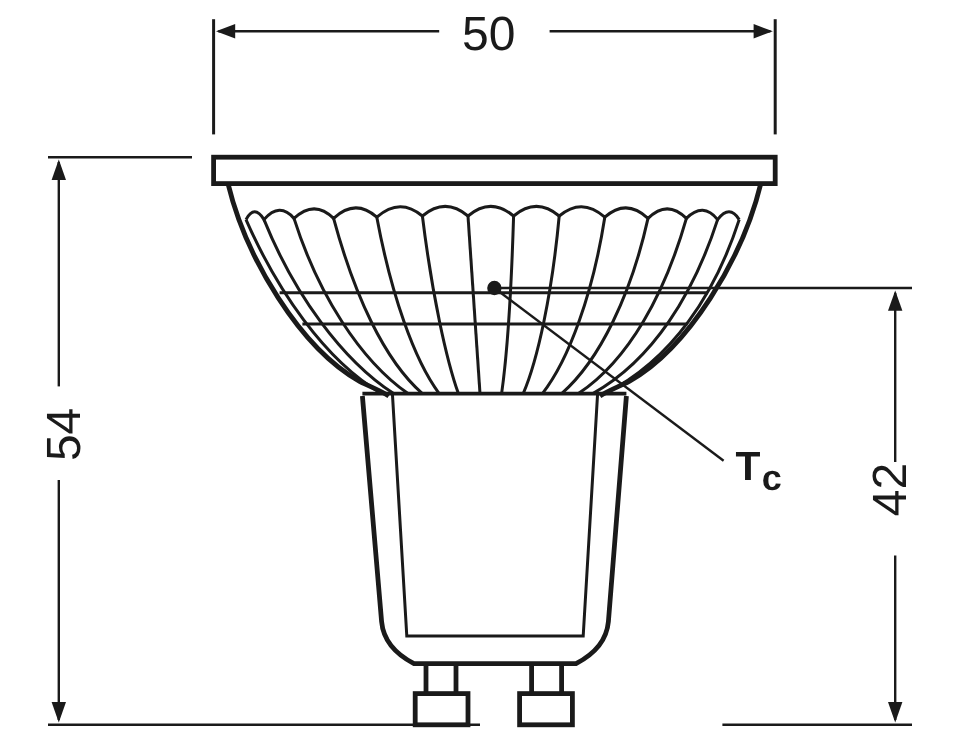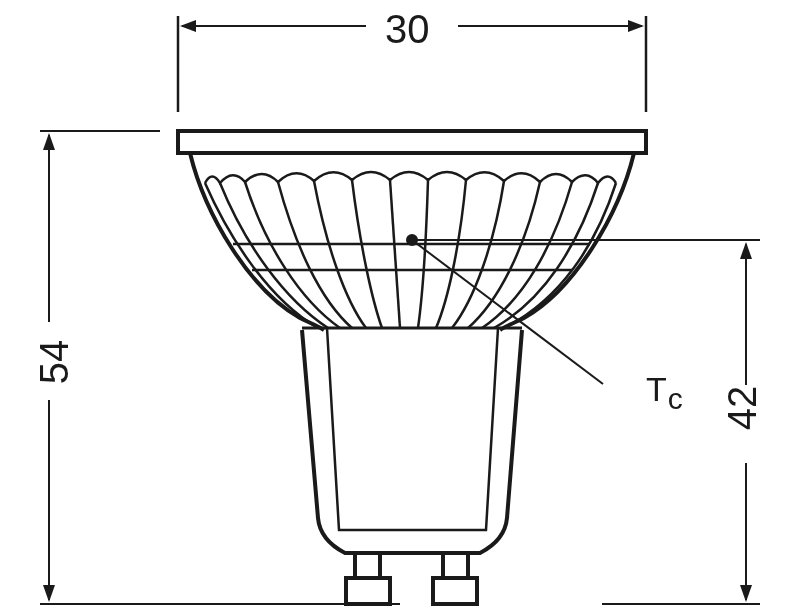--- a/index.html
+++ b/index.html
@@ -2,21 +2,21 @@
 <html><head>
 <meta charset="utf-8">
 <style>
   html, body { margin:0; padding:0; background:#ffffff; }
   body { width:800px; height:609px; position:relative; overflow:hidden; font-family:"Liberation Sans", sans-serif; }
   svg { position:absolute; left:0; top:0; }
   .lbl { position:absolute; font-family:"Liberation Sans", sans-serif; color:#1a1a1a; line-height:1; white-space:nowrap; }
   #dim-top { left:385px; top:9px; font-size:40px; }
   #dim-left { left:26px; top:340px; font-size:40px; transform:rotate(-90deg); transform-origin:center; width:60px; height:44px; text-align:center; }
   #dim-right { left:714px; top:386px; font-size:40px; transform:rotate(-90deg); transform-origin:center; width:60px; height:44px; text-align:center; }
-  #tc-label { left:646px; top:372px; font-size:34px; }
+  #tc-label { left:613px; top:372px; font-size:34px;font-weight:bold; }
   #tc-label .sub { font-size:30px; position:relative; top:8px; left:1px; }
 </style>
 </head>
 <body>
 
 <svg width="800" height="609" viewBox="0 0 800 609">
   <g stroke="#1a1a1a" fill="none" stroke-linecap="butt">
 
     <g>
       <line x1="178" y1="16" x2="178" y2="112" stroke-width="2.5"></line>
@@ -81,16 +81,16 @@
       <rect x="346" y="578" width="44" height="26"></rect>
       <path d="M443,553 L443,578 M468,553 L468,578"></path>
       <rect x="433" y="578" width="44" height="26"></rect>
     </g>
 
     <line x1="412" y1="240" x2="603" y2="384" stroke-width="2"></line>
     <circle cx="412" cy="240" r="6" fill="#1a1a1a" stroke="none"></circle>
   </g>
 </svg>
 
-<div id="dim-top" class="lbl">30</div>
+<div id="dim-top" class="lbl">50</div>
 <div id="dim-left" class="lbl">54</div>
 <div id="dim-right" class="lbl">42</div>
 <div id="tc-label" class="lbl"><span>T</span><span class="sub">c</span></div>
 
 </body></html>

